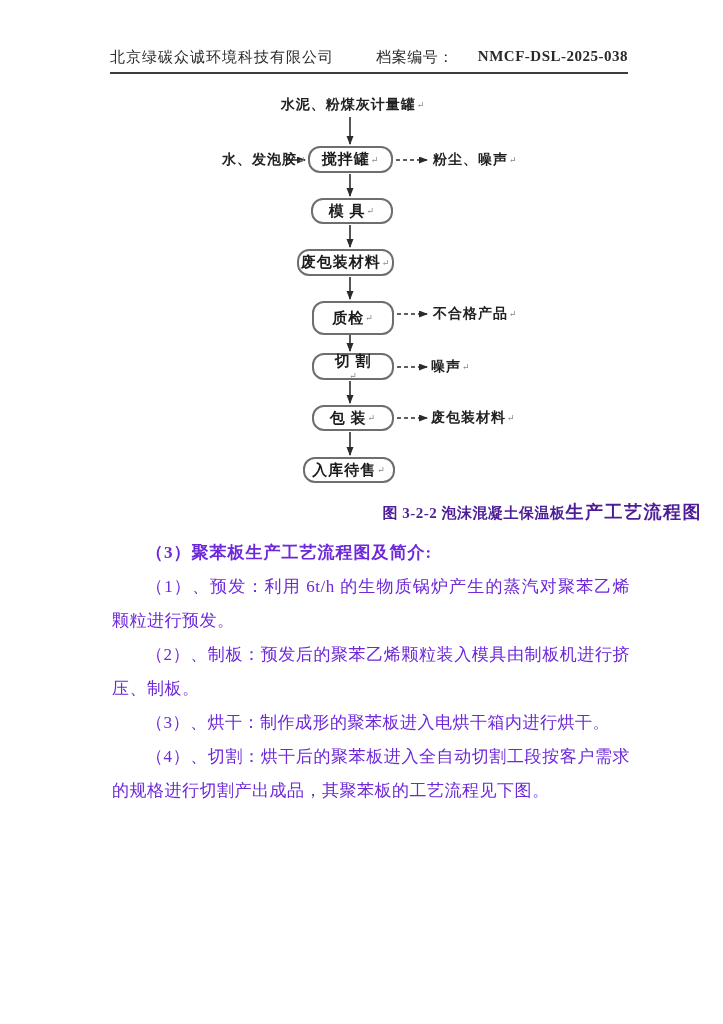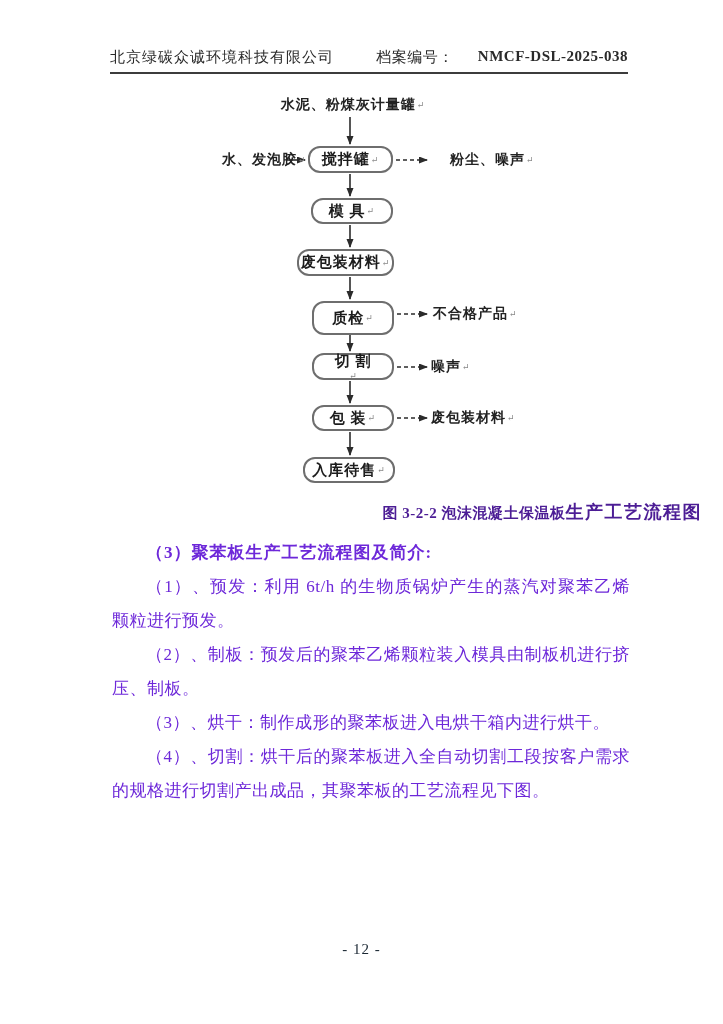--- a/index.html
+++ b/index.html
@@ -33,21 +33,21 @@
   }
   .n1{left:308px;top:51px;width:85px;height:27px;}
   .n2{left:311px;top:103px;width:82px;height:26px;}
   .n3{left:297px;top:154px;width:97px;height:27px;}
   .n4{left:312px;top:206px;width:82px;height:34px;}
   .n5{left:312px;top:258px;width:82px;height:27px;flex-direction:column;}
   .n6{left:312px;top:310px;width:82px;height:26px;}
   .n7{left:303px;top:362px;width:92px;height:26px;}
   .top-input{left:233px;top:2px;width:240px;text-align:center;}
   .side-input{left:222px;top:57px;}
-  .out1{left:450px;top:57px;}
+  .out1{left:433px;top:57px;}
   .out2{left:433px;top:211px;}
   .out3{left:431px;top:264px;}
   .out4{left:431px;top:315px;}
   
   .caption{
     position:absolute;left:0;top:500px;width:702px;text-align:right;
     font-weight:bold;color:#4c1d95;white-space:nowrap;
   }
   .caption .cap-a{font-size:15px;letter-spacing:0.5px;}
   .caption .cap-b{font-size:18px;letter-spacing:1.5px;}
@@ -161,17 +161,14 @@
   </div>
 
   <div class="bodytext">
     <p class="heading">（3）聚苯板生产工艺流程图及简介:</p>
     <p>（1）、预发：利用 6t/h 的生物质锅炉产生的蒸汽对聚苯乙烯颗粒进行预发。</p>
     <p>（2）、制板：预发后的聚苯乙烯颗粒装入模具由制板机进行挤压、制板。</p>
     <p>（3）、烘干：制作成形的聚苯板进入电烘干箱内进行烘干。</p>
     <p>（4）、切割：烘干后的聚苯板进入全自动切割工段按客户需求的规格进行切割产出成品，其聚苯板的工艺流程见下图。</p>
   </div>
 
-  <div class="footer">
-    <span>- 12 -</span>
-  </div>
 
 </div>
 
 </body></html>

